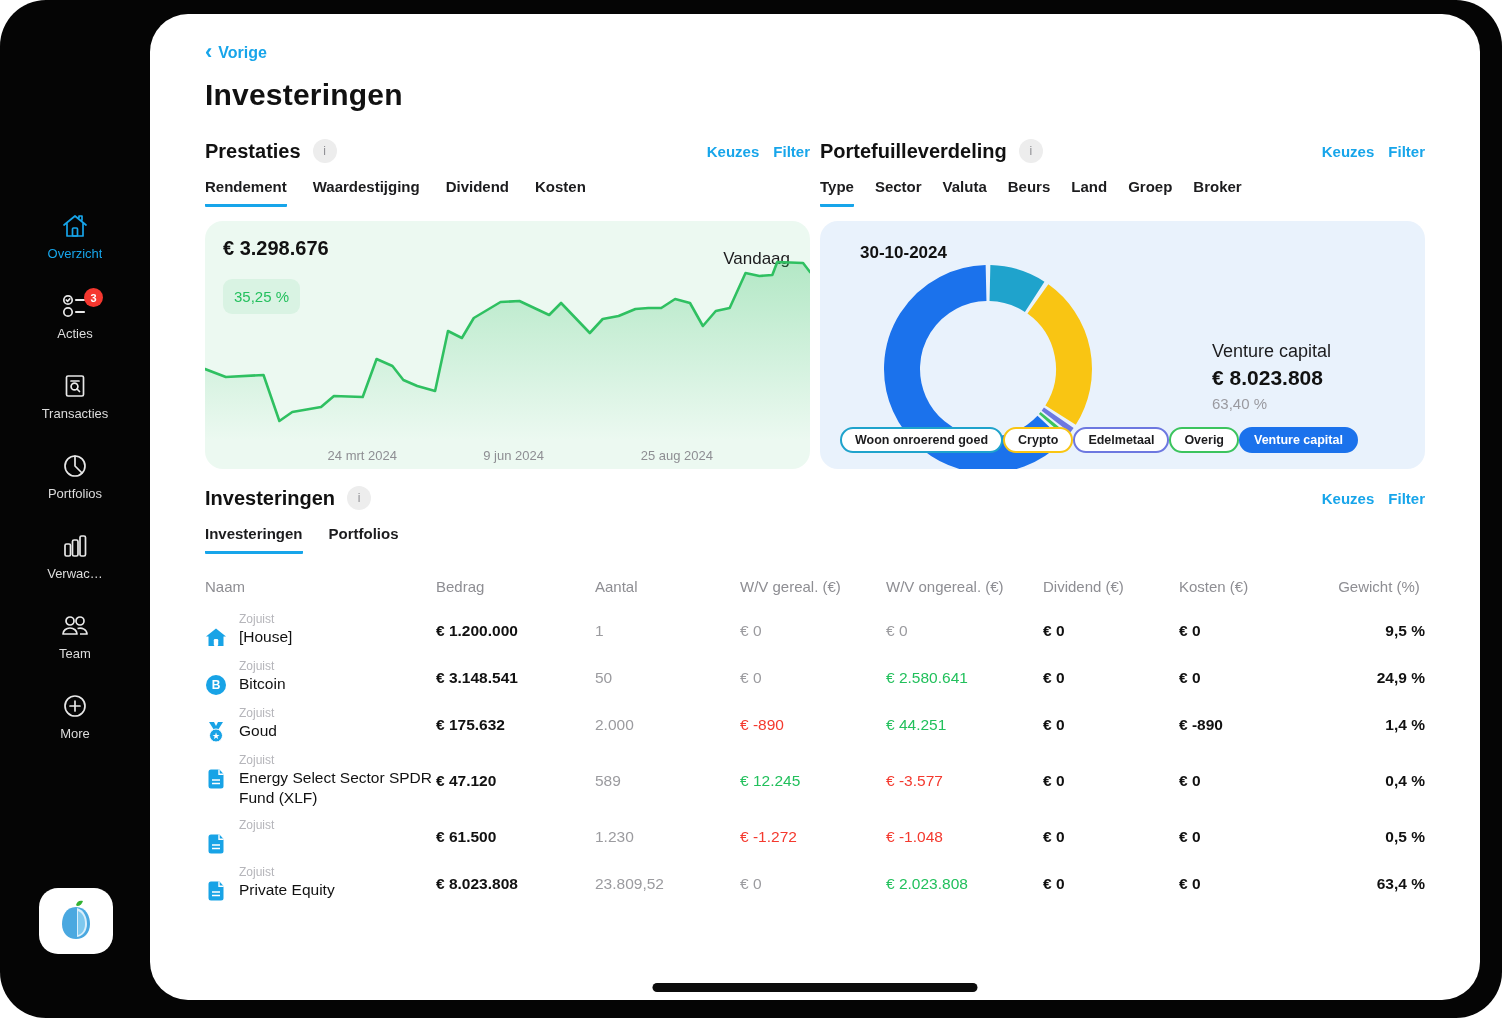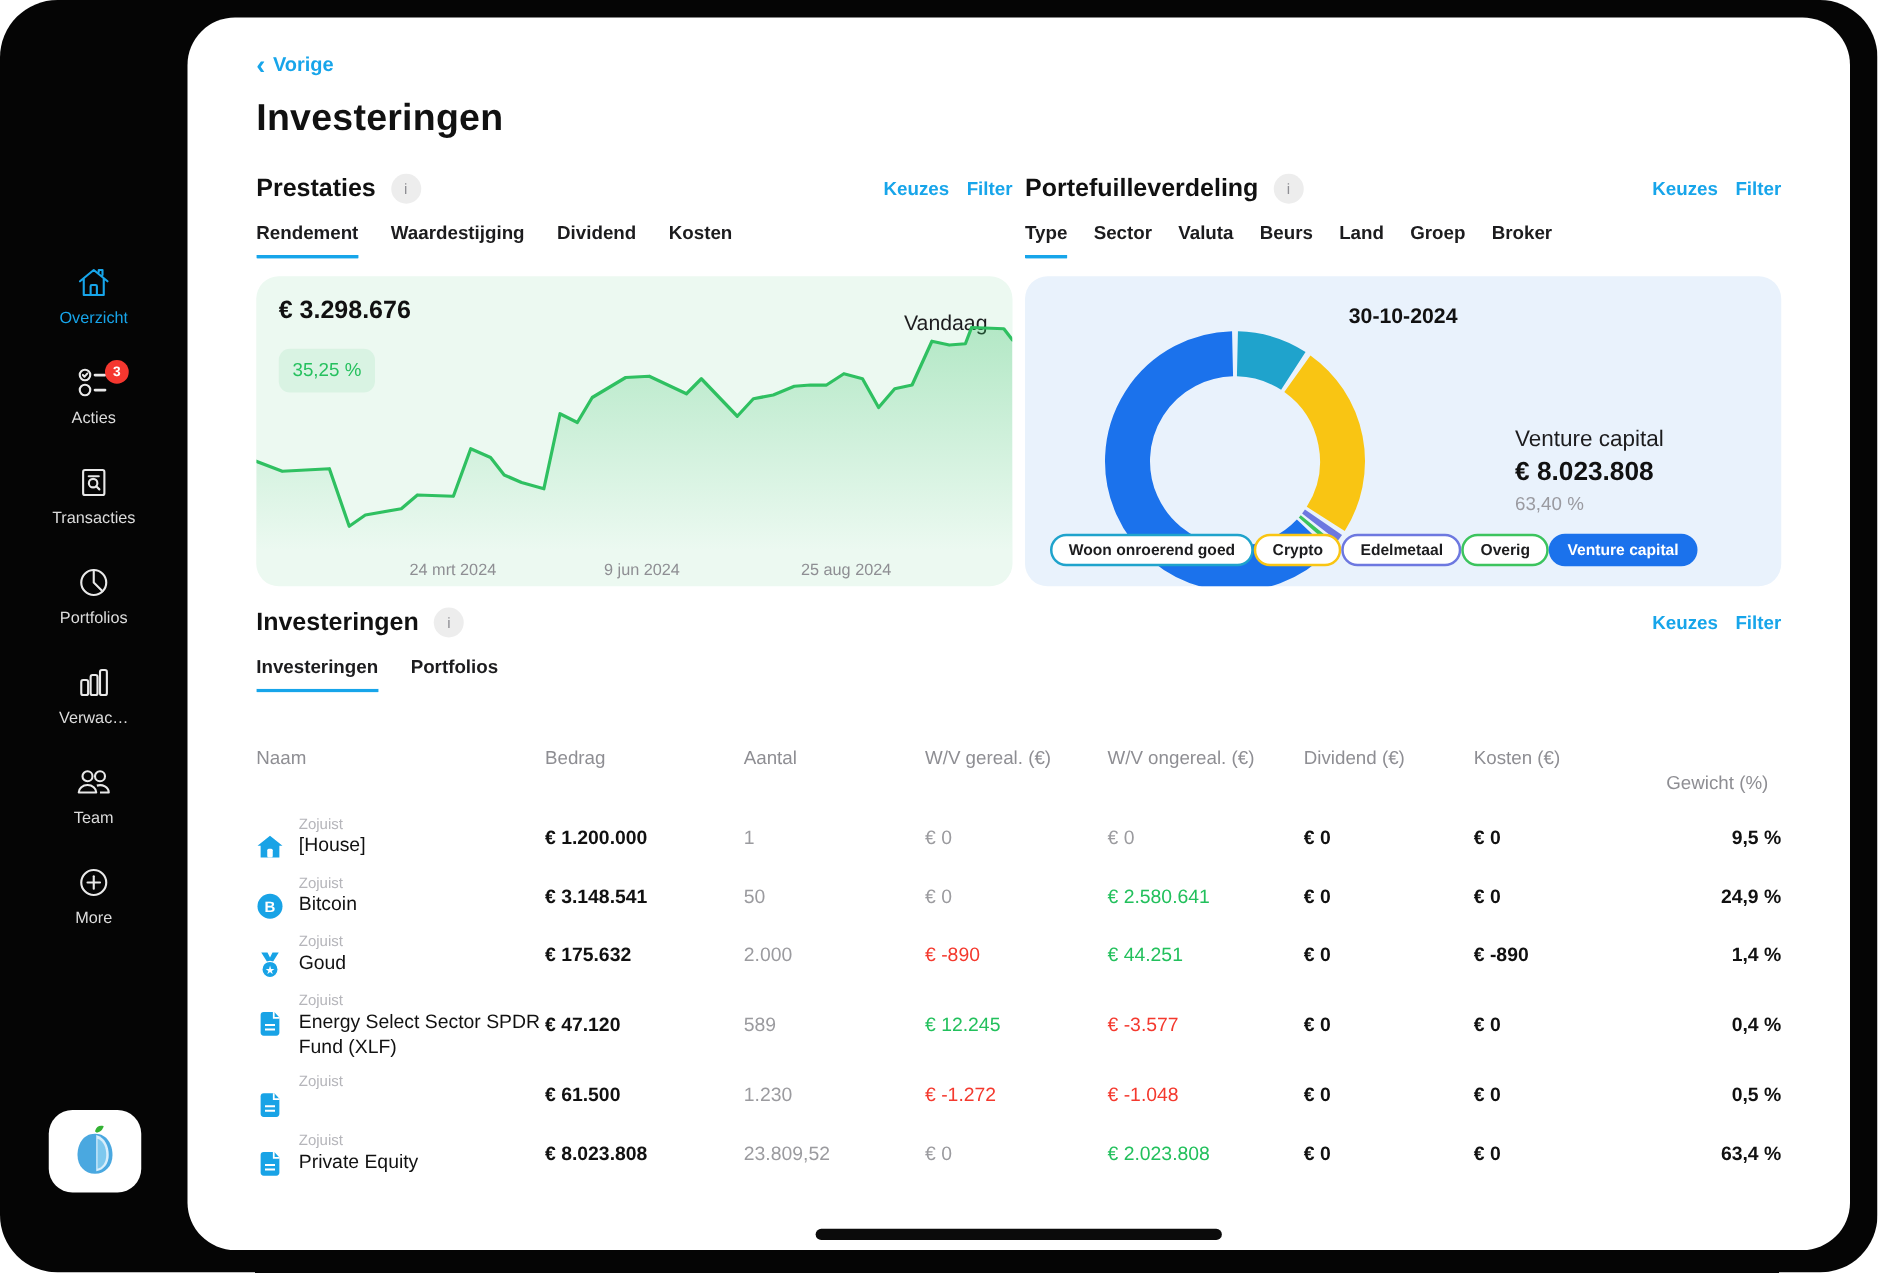--- a/index.html
+++ b/index.html
@@ -42,36 +42,36 @@
   .card { height:248px; border-radius:18px; position:relative; overflow:hidden; }
   .card.green { background:#ecf9f1; }
   .card.blue  { background:#e9f2fc; }
 
   .amount { position:absolute; left:18px; top:16px; font-size:20px; font-weight:800; color:#111; }
   .vandaag { position:absolute; right:20px; top:28px; font-size:17px; color:#1c1c1e; }
   .pct-chip { position:absolute; left:18px; top:58px; background:#d9f3e3; color:#25c05e; font-size:15px; padding:9px 11px; border-radius:9px; }
   .line-svg { position:absolute; left:0; right:0; bottom:28px; width:100%; height:190px; display:block; }
   .x-label { position:absolute; bottom:6px; transform:translateX(-50%); font-size:13px; color:#8e8e93; }
 
-  .donut-date { position:absolute; top:22px; left:0; right:0; text-align:center; font-size:17px; font-weight:800; color:#111; }
+  .donut-date { position:absolute; top:22px; left:0; right:0; font-size:17px; font-weight:800; color:#111;padding-left:40px; }
   .donut-svg { position:absolute; left:58px; top:38px; width:220px; height:220px; }
   .sel-block { position:absolute; left:392px; top:120px; }
   .sel-label { font-size:18px; color:#1c1c1e; }
   .sel-value { font-size:21px; font-weight:800; color:#111; margin-top:4px; }
   .sel-pct { font-size:15px; color:#9a9aa0; margin-top:5px; }
   .chips { position:absolute; left:20px; bottom:16px; display:flex; }
   .chip { border:2px solid #ccc; background:#fff; border-radius:15px; padding:4px 13px; font-size:12.5px; font-weight:bold; color:#1c1c1e; white-space:nowrap; cursor:pointer; }
   .chip.selected { color:#fff; }
 
   
   .invest-section { margin-top:14px; }
   .tbl { margin-top:6px; }
   .trow { display:grid; grid-template-columns:231px 159px 145px 146px 157px 136px 154px 1fr; align-items:center; }
   .thead { color:#8e8e93; font-size:15px; padding:10px 0 12px; }
-  .thead .right { text-align:left;margin-top:40px; }
+  .thead .right { text-align:center; }
   .data-row { padding:5px 0; cursor:pointer; }
   .cell-name { display:flex; gap:12px; align-items:flex-start; }
   .row-icon { width:22px; height:22px; flex:0 0 22px; margin-top:15px; }
   .name-block { display:flex; flex-direction:column; }
   .sub { font-size:12px; color:#b5b5ba; margin-bottom:1px; }
   .nm { font-size:15.5px; color:#111; line-height:20px; }
   .bedrag { font-size:15.5px; font-weight:bold; color:#111; }
   .aantal { font-size:15.5px; color:#9b9b9f; }
   .money { font-size:15.5px; }
   .money.gray { color:#9b9b9f; }

